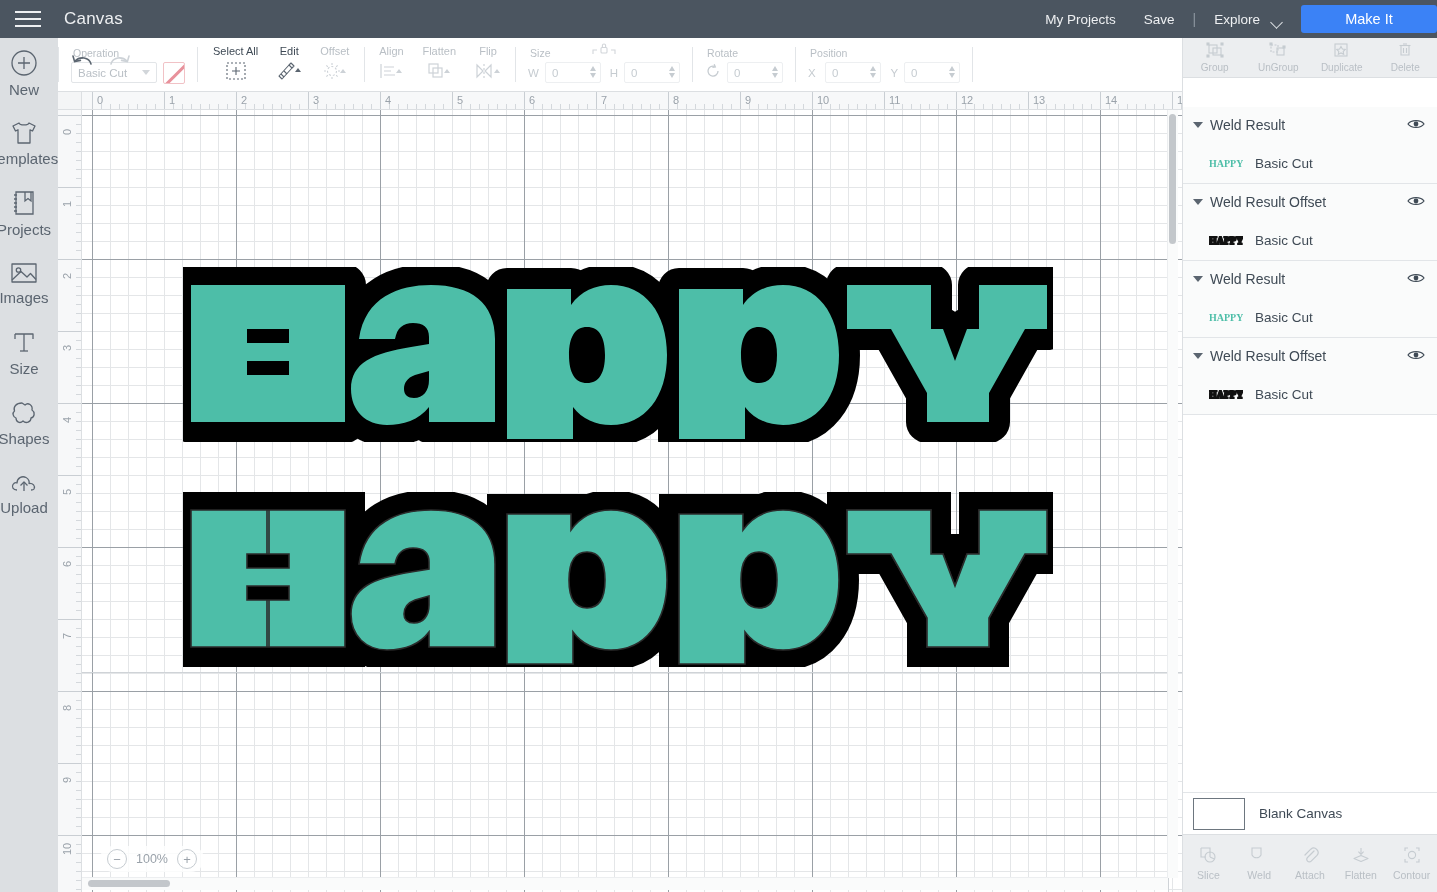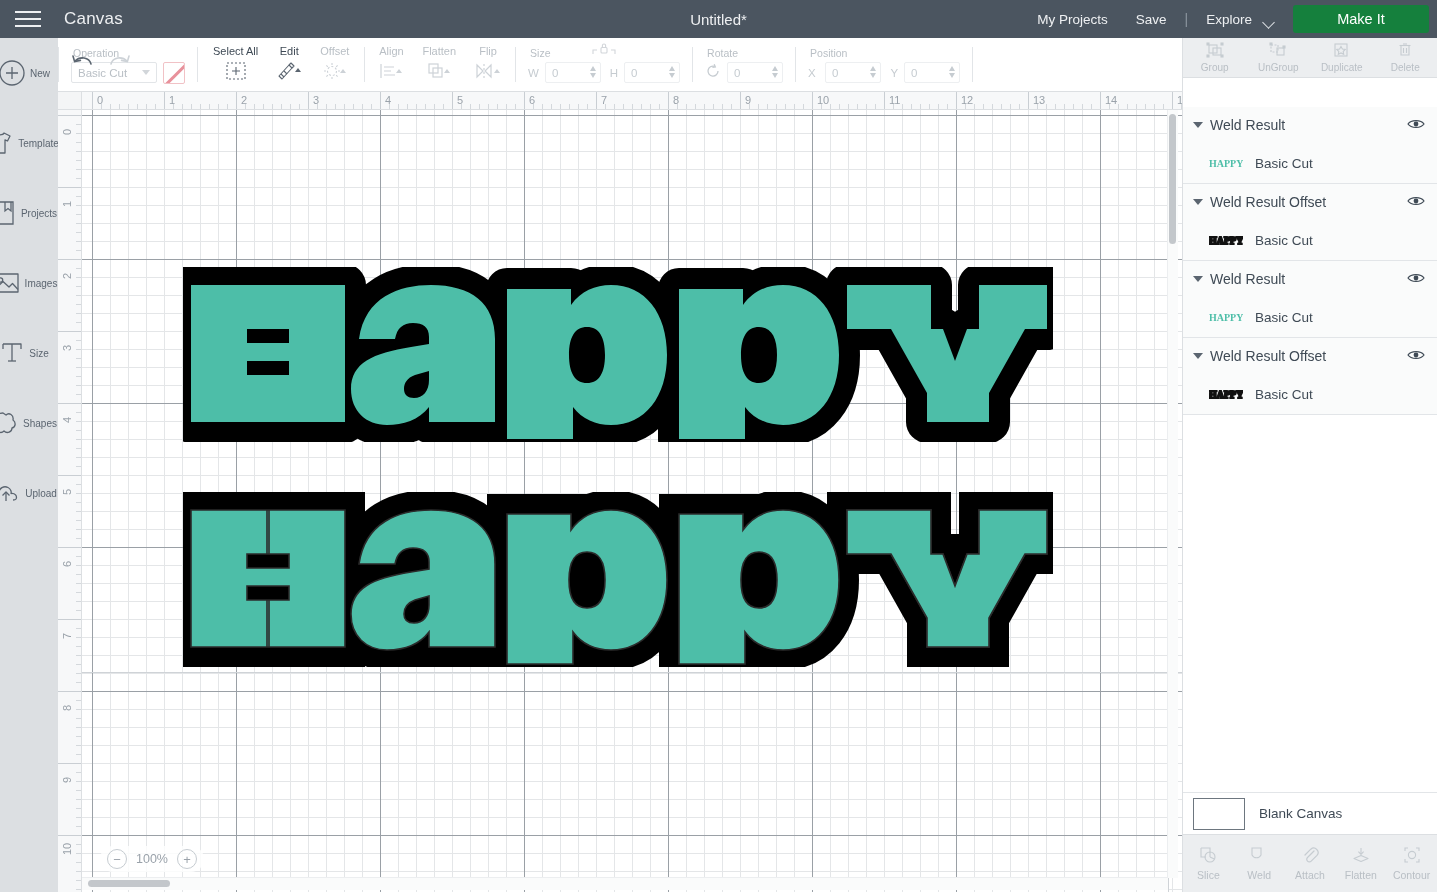--- a/index.html
+++ b/index.html
@@ -22,46 +22,46 @@
   }
   .hamburger span { display: block; width: 26px; height: 2px; background: #eef0f2; }
   .topbar-title {
     color: #eef0f2; font-size: 17px; margin-left: 8px; letter-spacing: .2px;
   }
   .doc-title {
     position: absolute; left: 0; right: 0; text-align: center;
     color: #eef0f2; font-size: 15px; pointer-events: none;
   }
   .topbar-right {
-    margin-left: auto; display: flex; align-items: center; gap: 0px; padding-right: 8px;
+    margin-left: auto; display: flex; align-items: center; gap: 0px; 
   }
   .tb-link {
     color: #eef0f2; font-size: 13.5px; padding: 0 14px; cursor: pointer; white-space: nowrap;
   }
   .tb-sep { color: #8d969f; font-size: 14px; padding: 0 4px; }
   .explore-wrap { display: flex; align-items: flex-end; padding: 0 8px 0 14px; cursor: pointer; }
   .explore-wrap .chev {
     display: inline-block; width: 9px; height: 9px; margin-left: 12px; margin-top: -4px;
     border-right: 1.6px solid #dfe3e6; border-bottom: 1.6px solid #dfe3e6;
     transform: rotate(45deg);
   }
   .makeit {
-    background: #15803d; color: #fff; font-size: 14.5px; border: none;
+    background: #3b82f6; color: #fff; font-size: 14.5px; border: none;
     width: 136px; height: 28px; border-radius: 3px; cursor: pointer; margin-left: 12px;
   }
 
   
   .leftrail {
     position: absolute; left: 0; top: 38px; width: 58px; height: 854px;
     background: #dcdfe2;
   }
   .rail-item {
-    width: 48px; height: 70px; display: flex; flex-direction: row;
+    width: 48px; height: 70px; display: flex; flex-direction: column;
     align-items: center; justify-content: center; gap: 4px; cursor: pointer;
-    color: #5b6570; font-size: 10px;
+    color: #5b6570; font-size: 15px;
   }
   .rail-item svg { display: block; }
 
   
   .optbar {
     position: absolute; left: 58px; top: 38px; width: 1124px; height: 54px;
     background: #ffffff; border-bottom: 1px solid #dcdfe2;
     display: flex; align-items: stretch;
   }
   .ob-group {
@@ -241,21 +241,20 @@
 
 <div id="app">
 
   <div class="topbar">
     <div class="hamburger">
       <span></span>
         <span></span>
         <span></span>
     </div>
     <div class="topbar-title">Canvas</div>
-    <div class="doc-title">Untitled*</div>
     <div class="topbar-right">
       <div class="tb-link">My Projects</div>
       <div class="tb-link">Save</div>
       <div class="tb-sep">|</div>
       <div class="explore-wrap">
         <span class="tb-link" style="padding:0">Explore</span>
         <span class="chev"></span>
       </div>
       <button class="makeit">Make It</button>
     </div>

